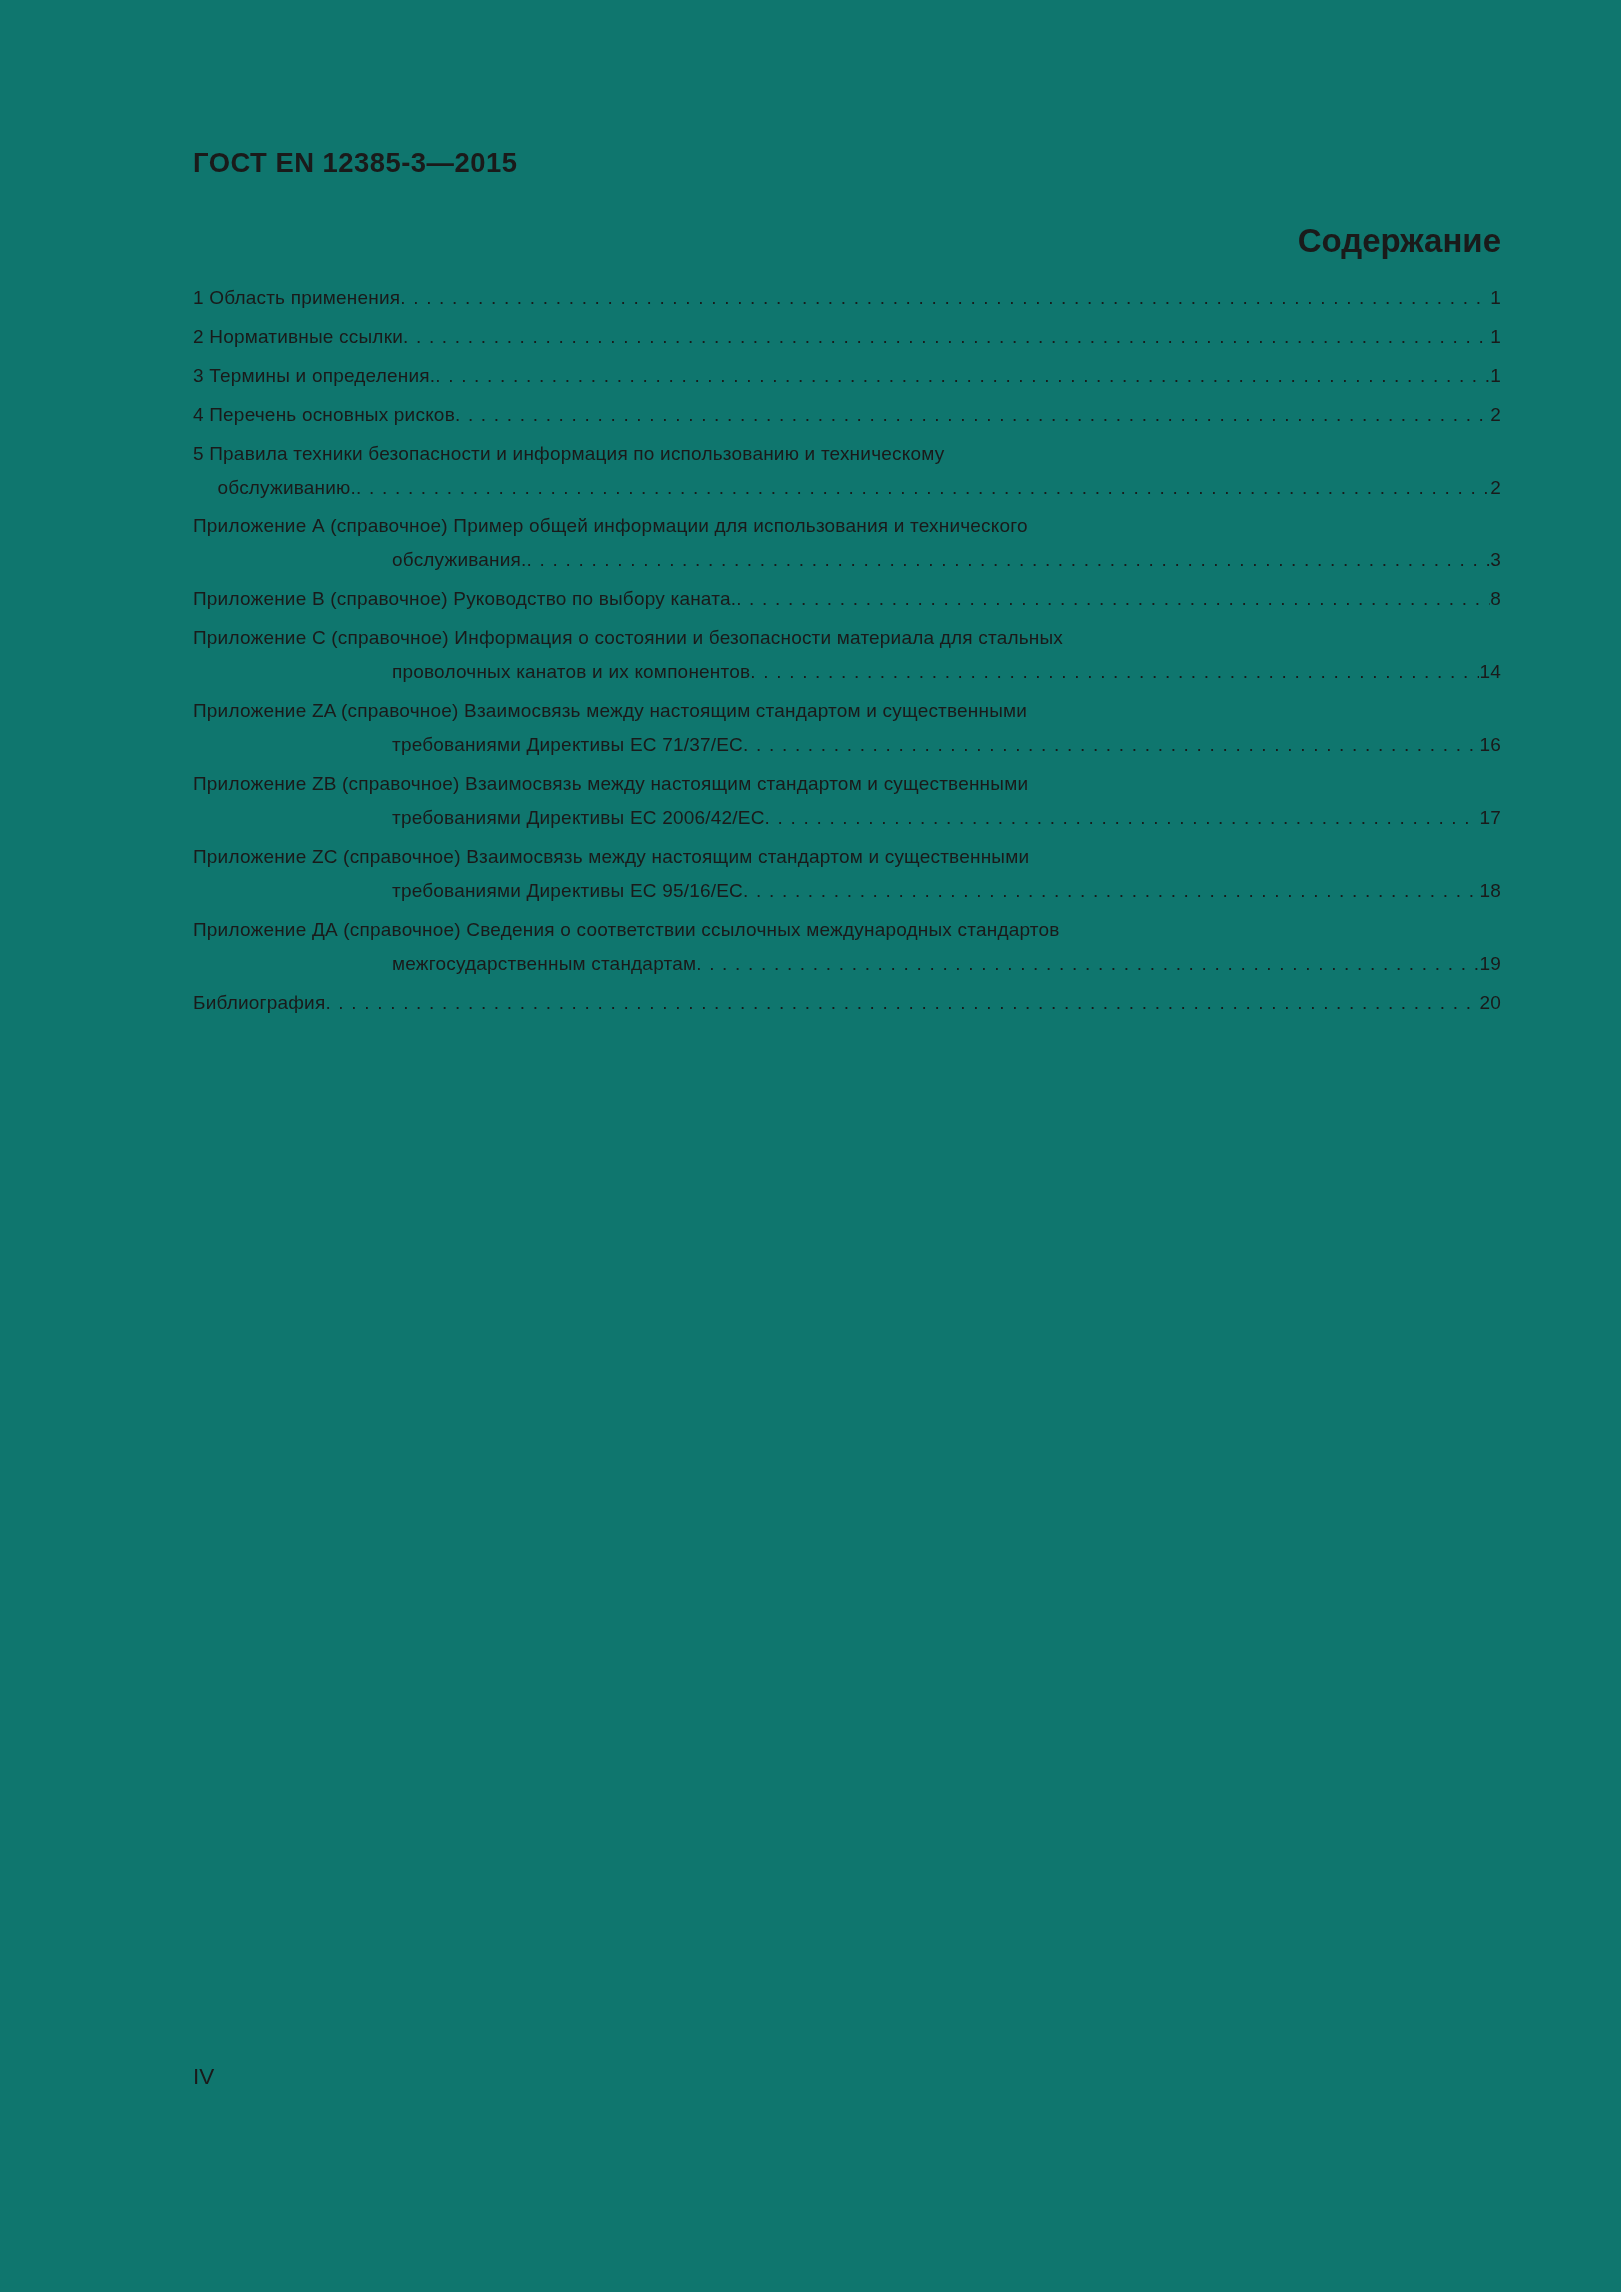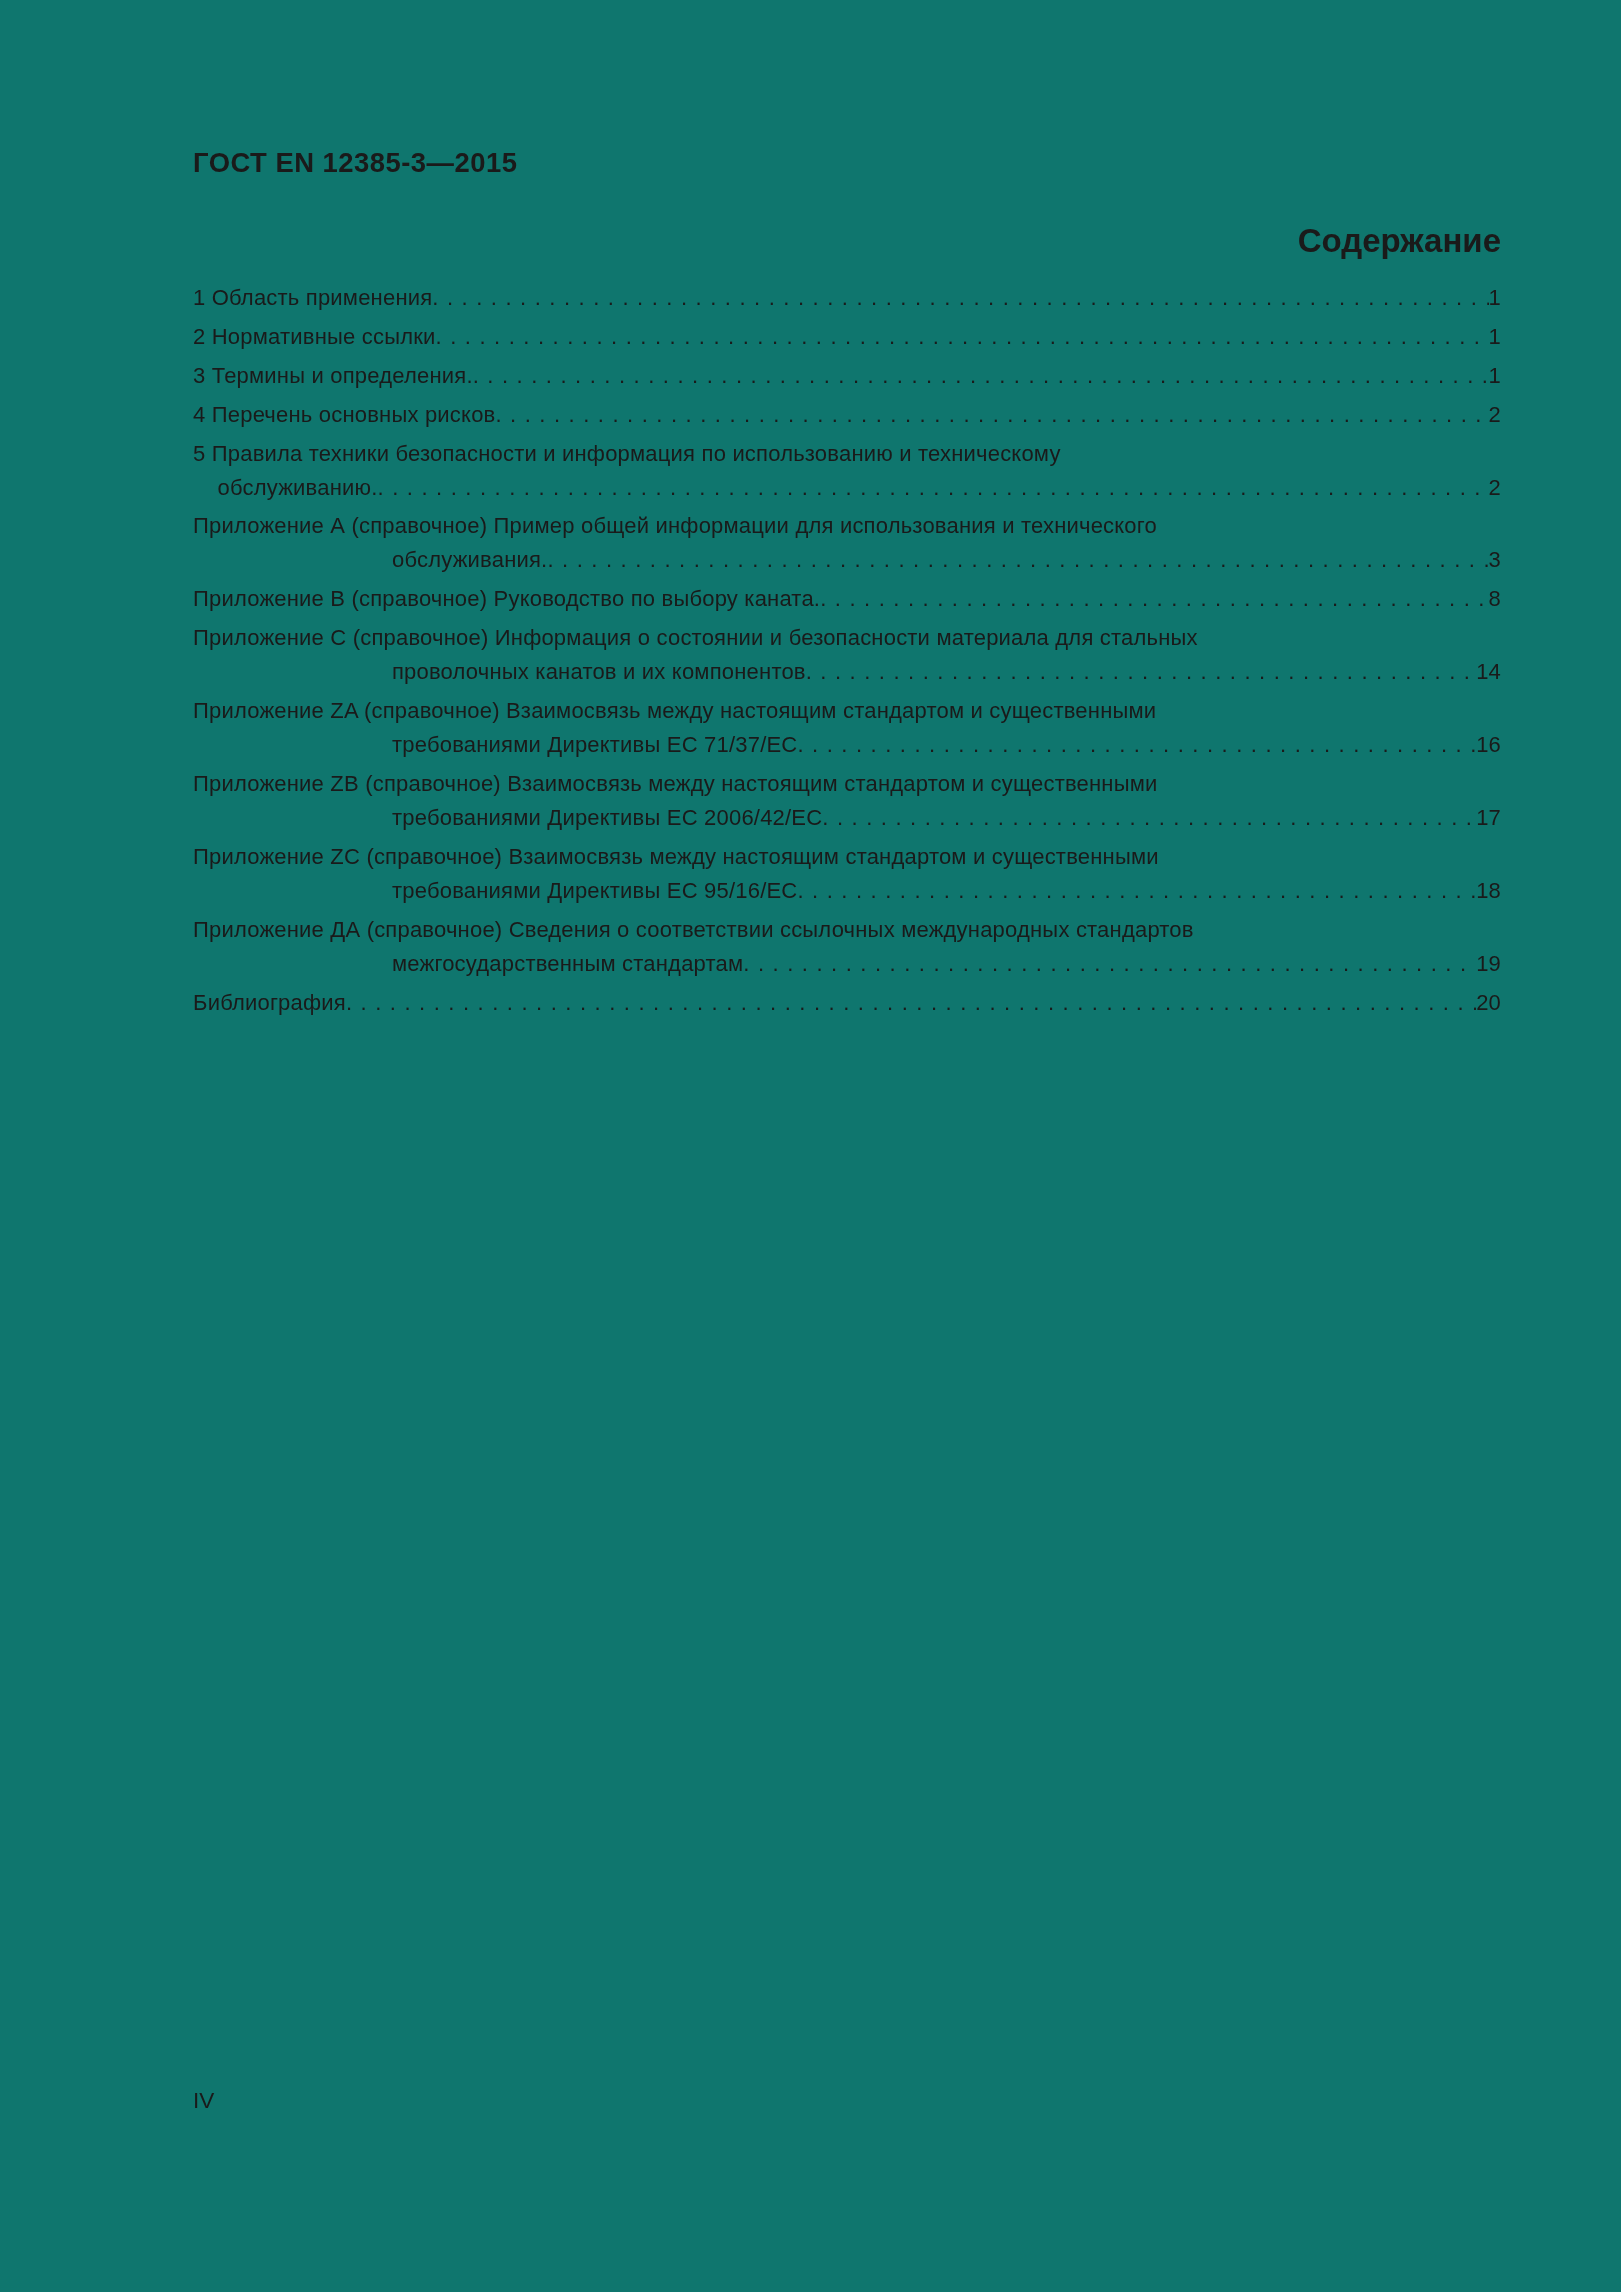--- a/index.html
+++ b/index.html
@@ -37,21 +37,21 @@
   .toc {
     position: absolute;
     left: 193px;
     top: 281px;
     width: 1308px;
   }
   .toc-entry {
     margin-bottom: 4.9px;
   }
   .toc-line {
-    font-size: 22px;
+    font-size: 19px;
     line-height: 34px;
     letter-spacing: 0.2px;
     white-space: nowrap;
   }
   .leader-line {
     display: flex;
     align-items: baseline;
     white-space: nowrap;
   }
   .indent-deep { margin-left: 199px; }
@@ -70,21 +70,20 @@
   .pg {
     flex: 0 0 auto;
     text-align: right;
   }
   .footer {
     position: absolute;
     left: 193px;
     top: 2064px;
     font-size: 22.5px;
     line-height: 26.5px;
-    margin-top: 24px;
   }
 </style>
 </head>
 <body>
 
 <div class="page">
   <div class="doc-header">ГОСТ EN 12385-3—2015</div>
   <div class="toc-title">Содержание</div>
   <div class="toc">
       <div class="toc-entry">

